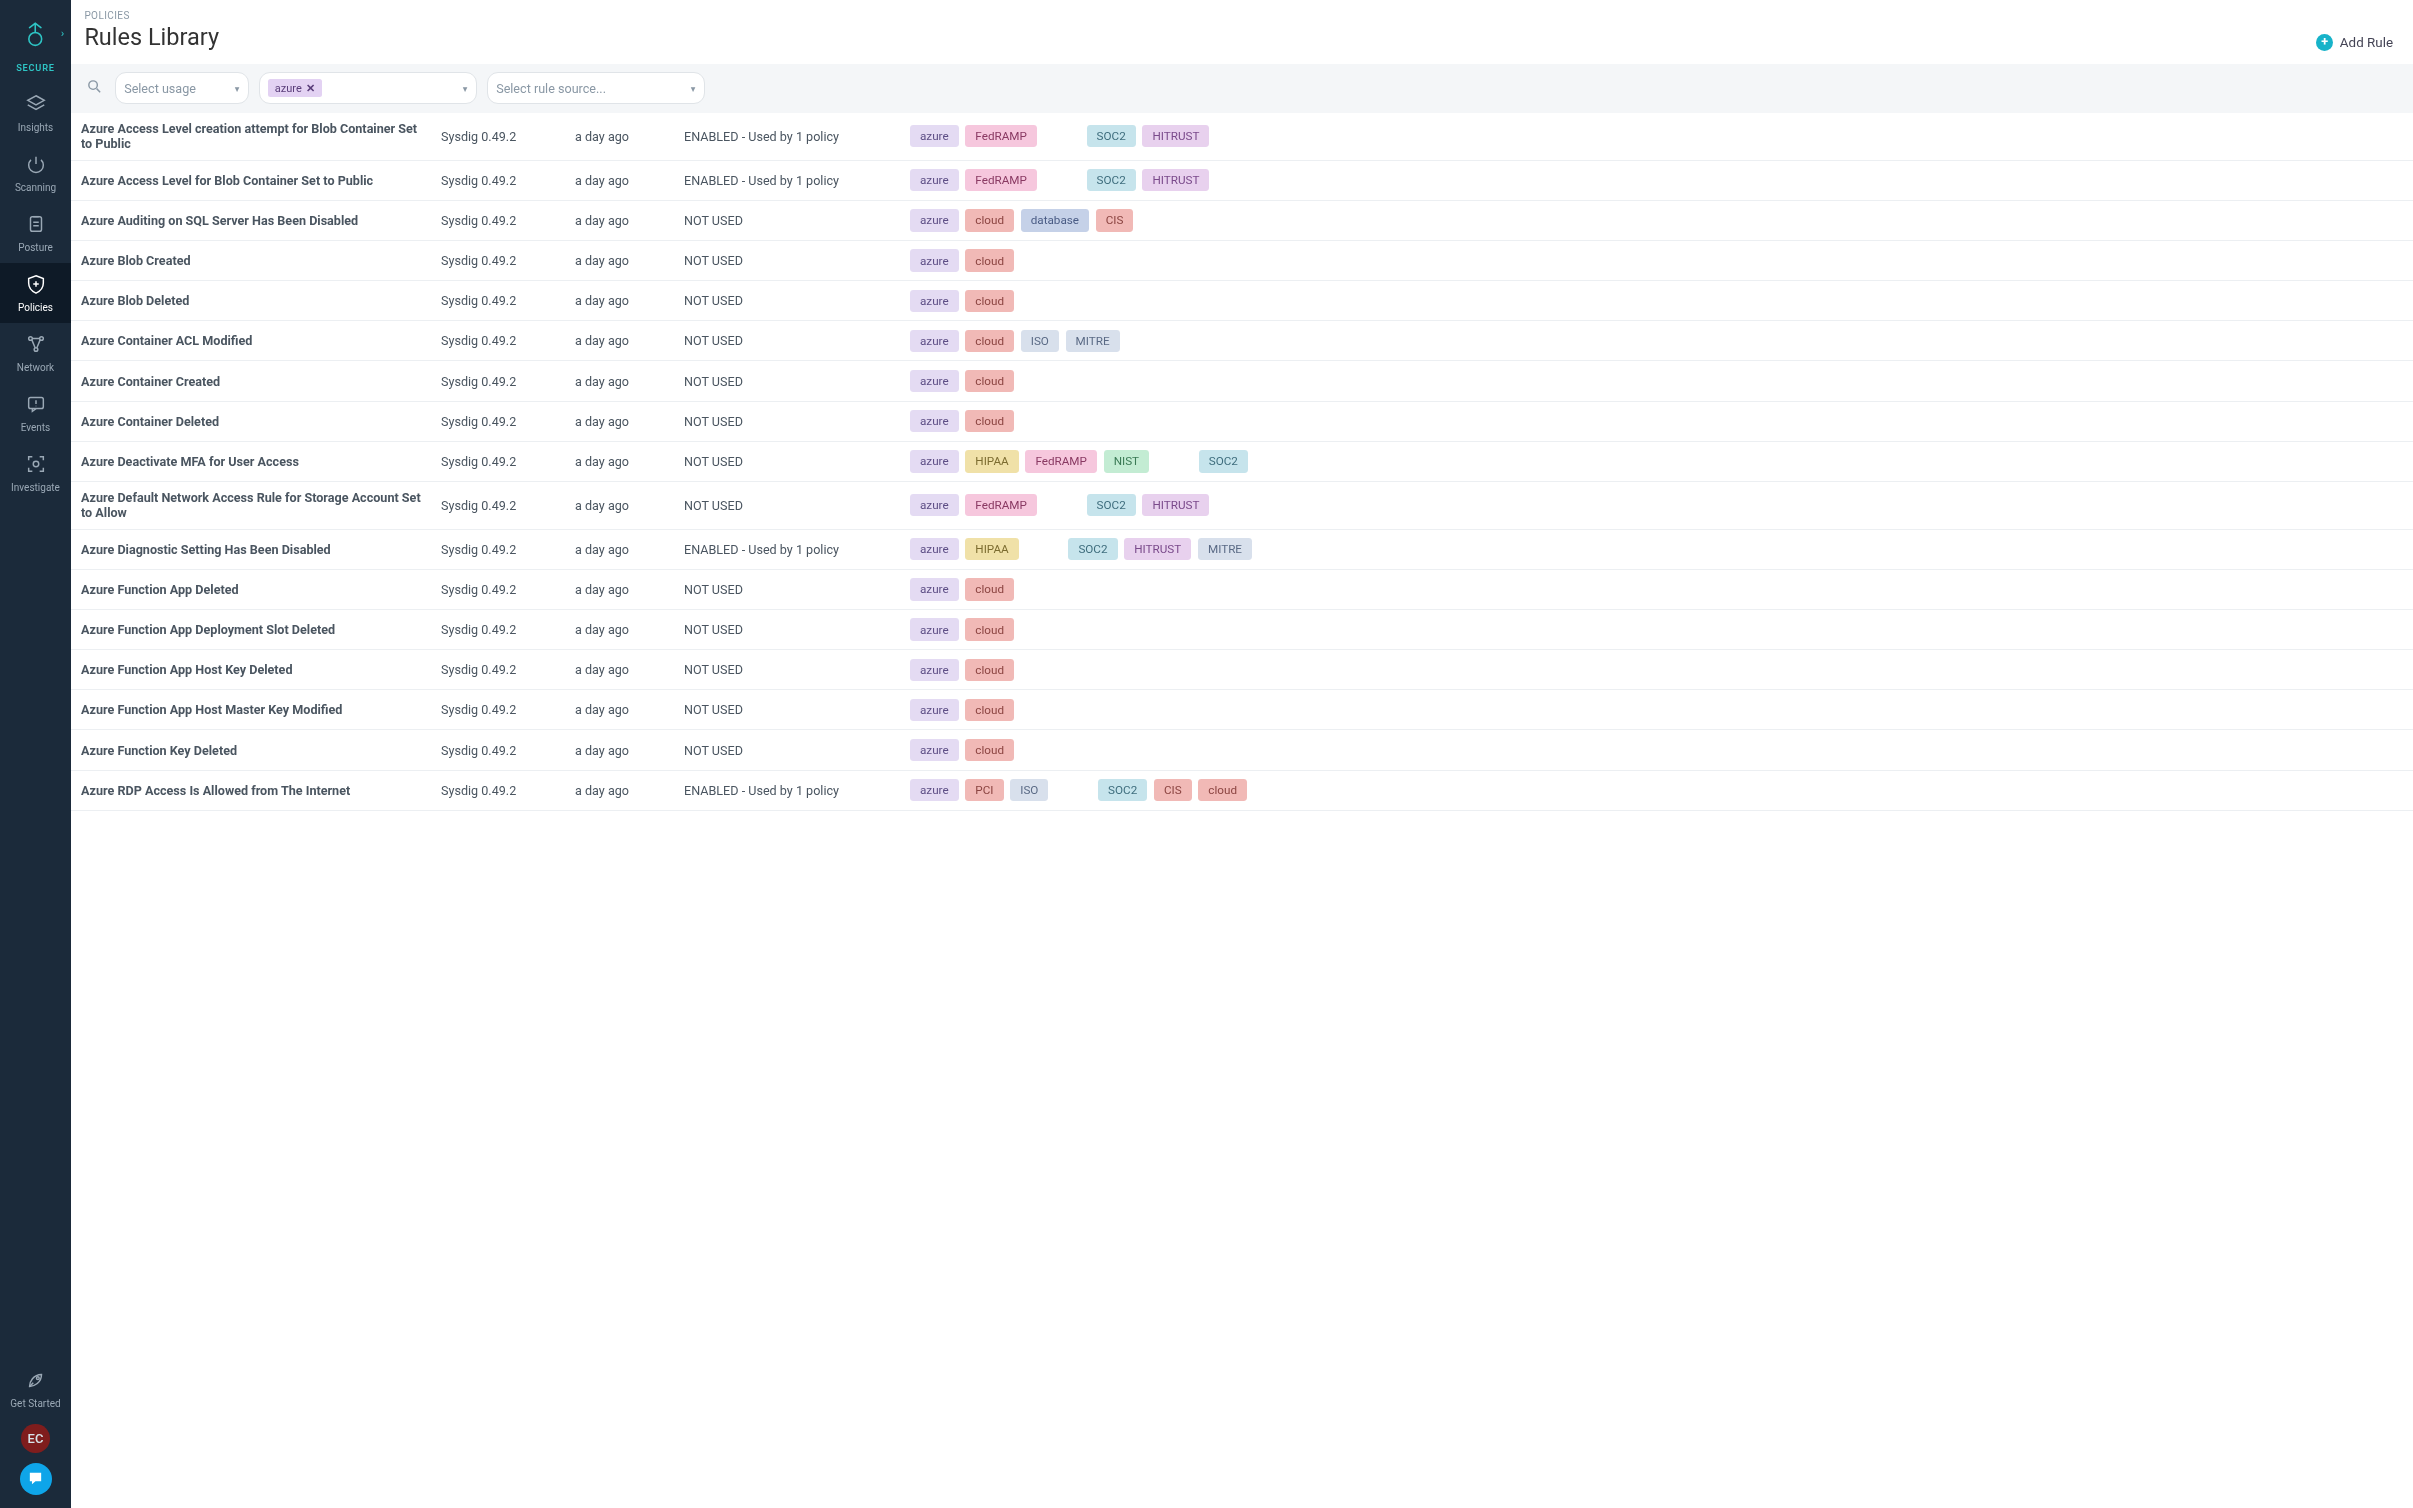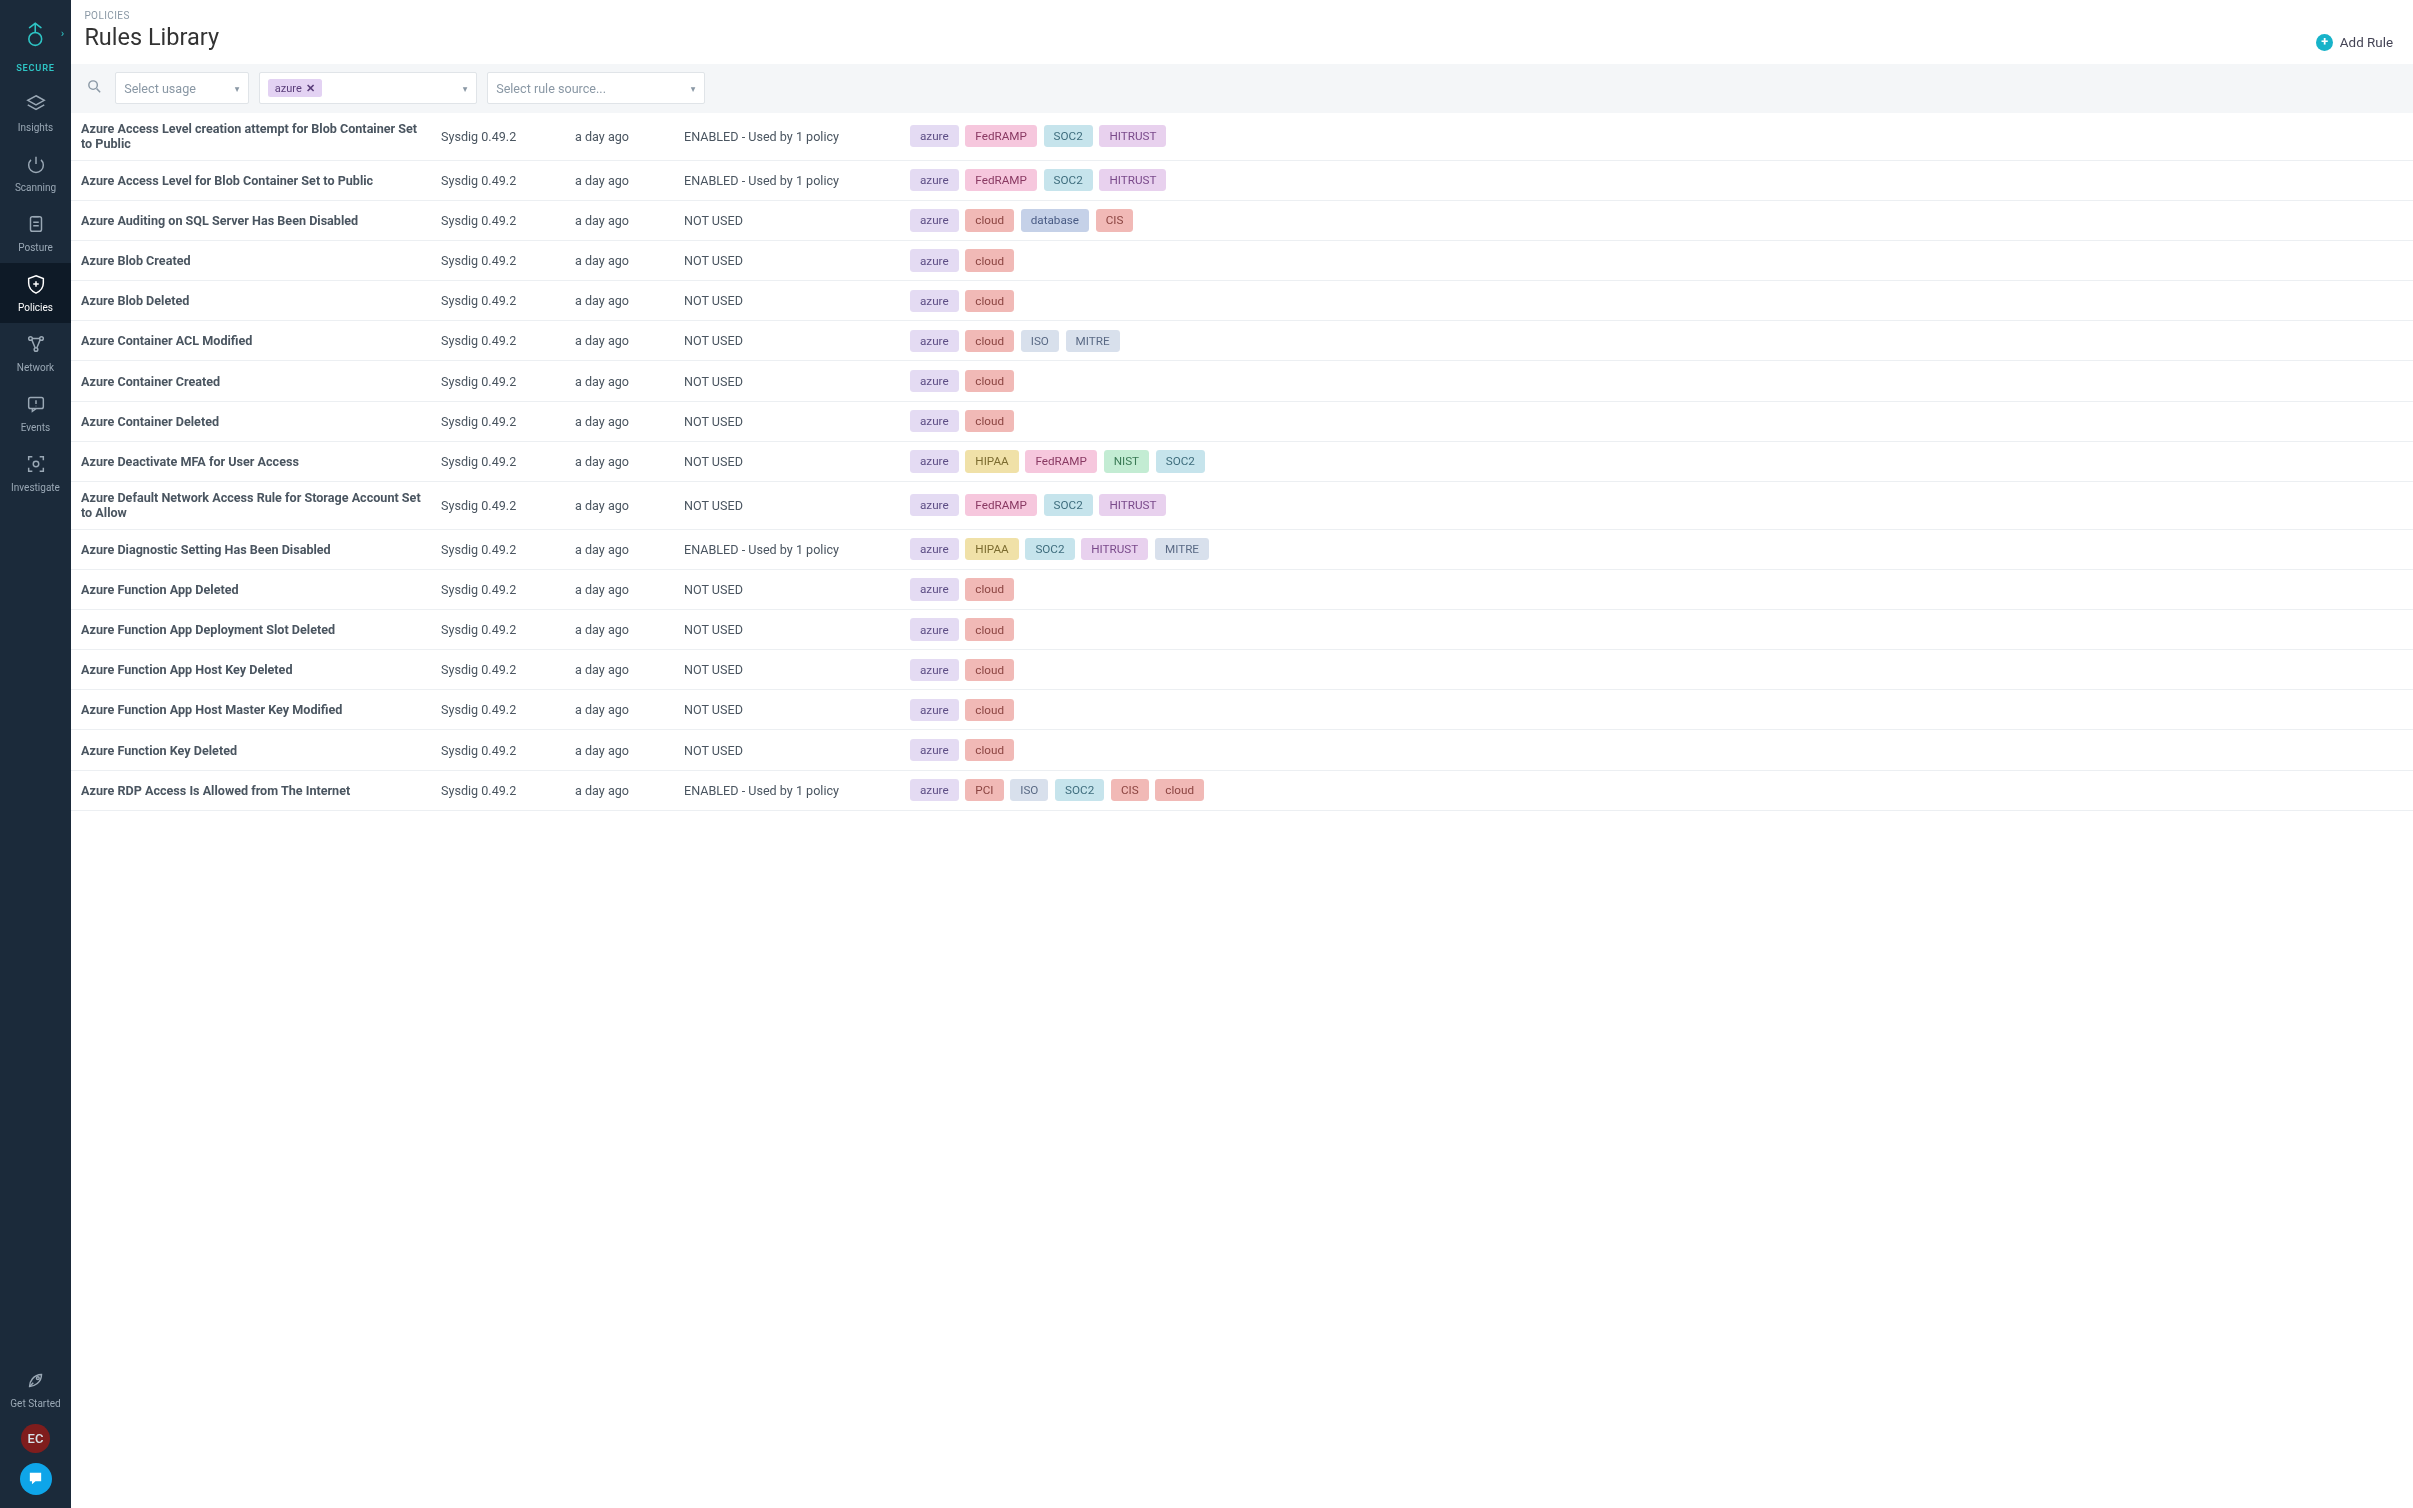--- a/index.html
+++ b/index.html
@@ -145,21 +145,21 @@
   background: #f4f6f8;
   padding: 8.4px 13.4px;
   display: flex;
   align-items: center;
   gap: 10px;
 }
 .filter-bar .search-icon { color: #8a98a5; font-size: 15px; padding: 0 1.7px; }
 .select-box {
   background: #fff;
   border: 0.8px solid #e0e4e8;
-  border-radius: 2px;
+  border-radius: 11px;
   height: 32px;
   display: flex;
   align-items: center;
   padding: 0 8.4px;
   color: #8a98a5;
   font-size: 12.6px;
   position: relative;
 }
 .select-box .caret {
   margin-left: auto;
@@ -213,21 +213,21 @@
 }
 .tag {
   padding: 4.2px 10px;
   border-radius: 3.4px;
   font-size: 11.7px;
   white-space: nowrap;
   flex-shrink: 0;
 }
 .tag-azure    { background: #e4dbf3; color: #5d4e85; }
 .tag-fedramp  { background: #f6c7dd; color: #8a3a63; }
-.tag-soc2     { background: #c6e4ec; color: #3e6d7d; }
+.tag-soc2     { background: #c6e4ec; color: #3e6d7d; margin-left: 43px; }
 .tag-hitrust  { background: #e8d1ee; color: #7a4a8b; }
 .tag-cloud    { background: #f1b9b6; color: #8b4441; }
 .tag-database { background: #c5d1e8; color: #4a5c85; }
 .tag-cis      { background: #f1b9b6; color: #8b4441; }
 .tag-iso      { background: #d8e0ec; color: #5a6a85; }
 .tag-mitre    { background: #d8e0ec; color: #5a6a85; }
 .tag-hipaa    { background: #f0e1a8; color: #7c6c30; }
 .tag-nist     { background: #c3ecd3; color: #3a7a55; }
 .tag-pci      { background: #f1b9b6; color: #8b4441; }
 </style>

